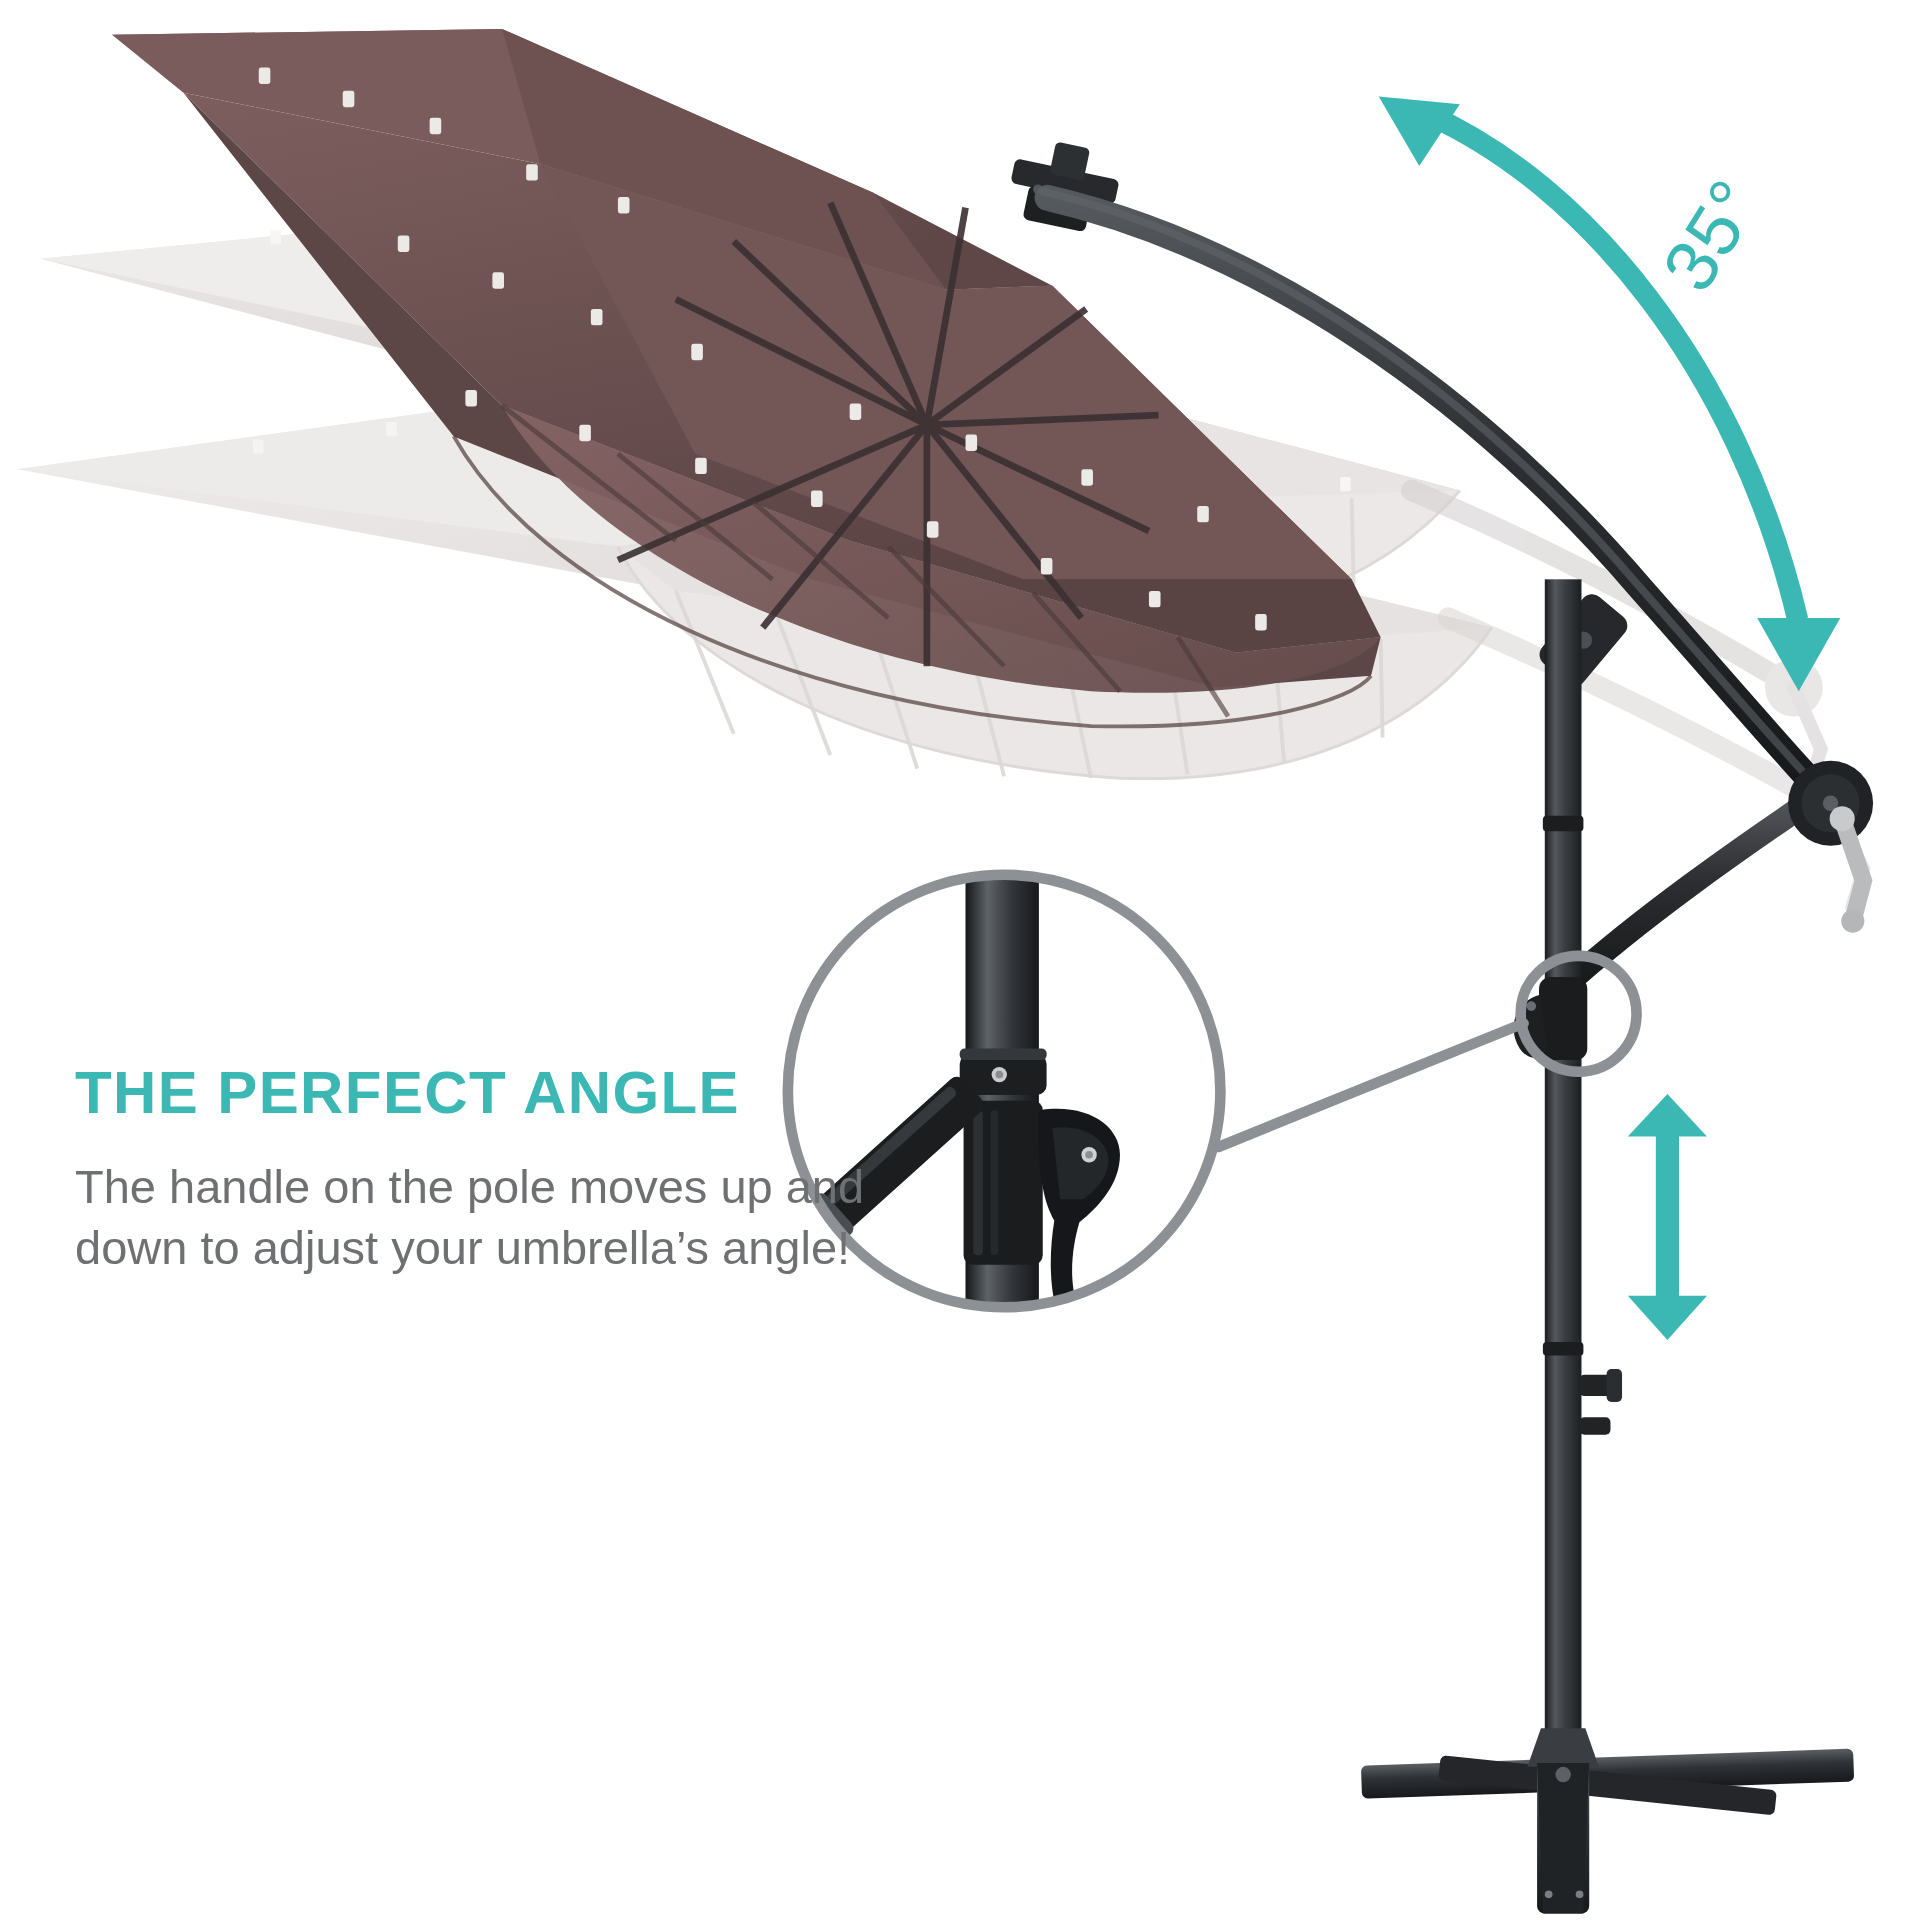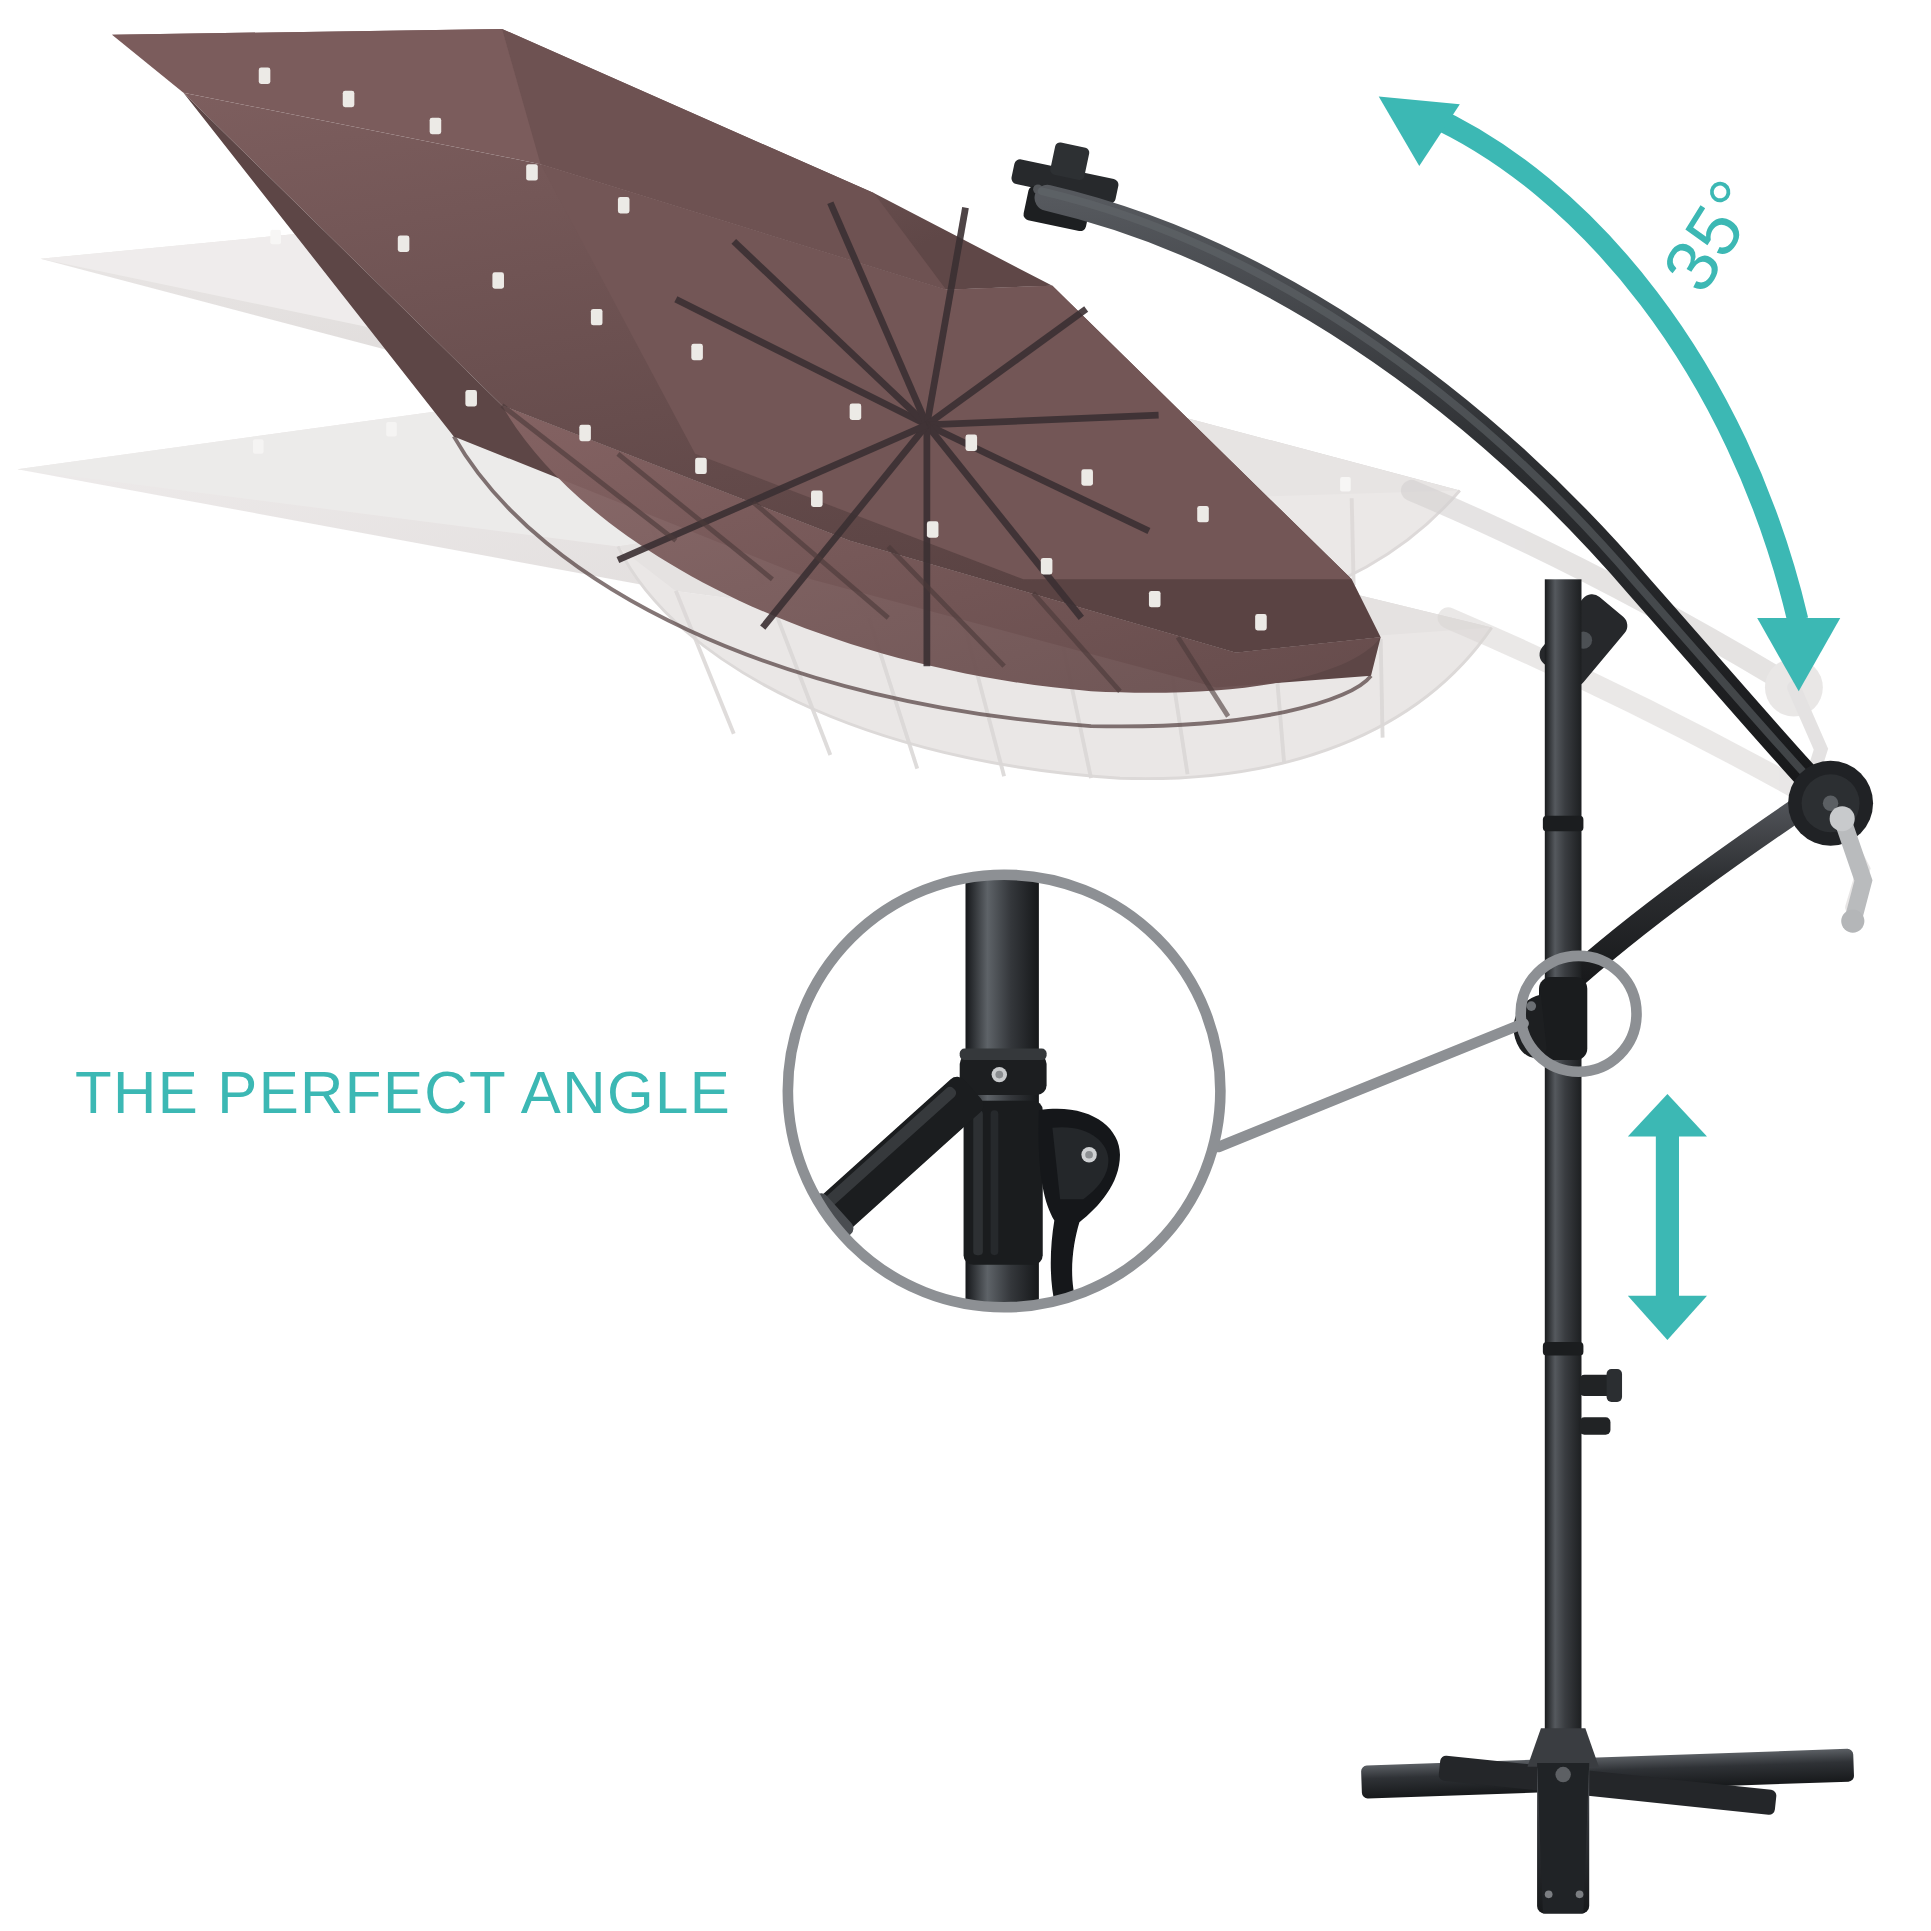--- a/index.html
+++ b/index.html
@@ -11,21 +11,21 @@
   #stage{position:absolute;inset:0;width:1931px;height:1931px;background:#ffffff;}
   #art{position:absolute;inset:0;width:1931px;height:1931px;}
 
   
   .copy{position:absolute;left:75px;top:1062px;width:830px;}
   .copy h1{
     margin:0;
     font-size:60px;
     line-height:1.02;
     letter-spacing:1.4px;
-    font-weight:400;
+    font-weight:700;
     color:#3cb8b4;
     font-family:"Liberation Sans",sans-serif;
   }
   .copy p{
     margin:33px 0 0 0;
     font-size:47px;
     line-height:1.30;
     font-weight:300;
     color:#6f7072;
     font-family:"Liberation Sans",sans-serif;
@@ -358,16 +358,17 @@
       <rect x="1715" y="1168" width="24" height="182" fill="#3cb8b4"></rect>
       <polygon points="1727,1133 1768,1177 1686,1177" fill="#3cb8b4"></polygon>
       <polygon points="1727,1388 1768,1342 1686,1342" fill="#3cb8b4"></polygon>
     </g>
   </svg>
 
   <div class="deg-label">35°</div>
 
   <div class="copy">
     <h1>THE PERFECT ANGLE</h1>
+    <p>The handle on the pole moves up and down to adjust your umbrella’s angle!</p>
   </div>
 
 </div>
 
 
 </body></html>

